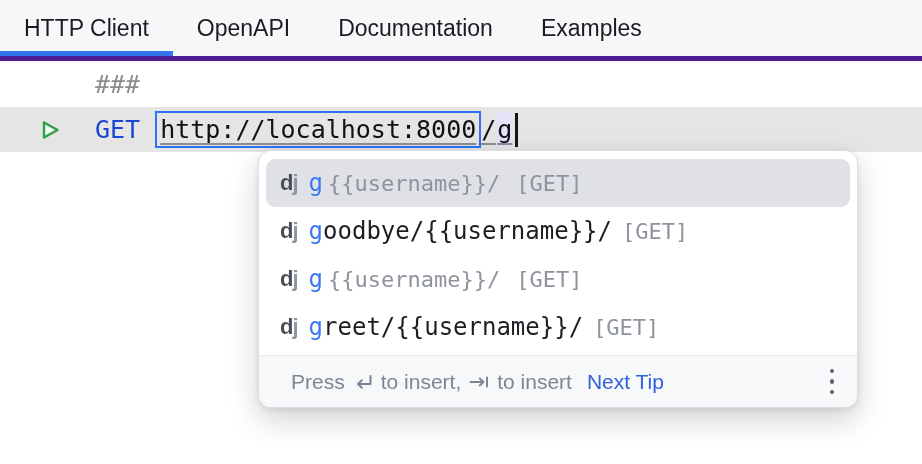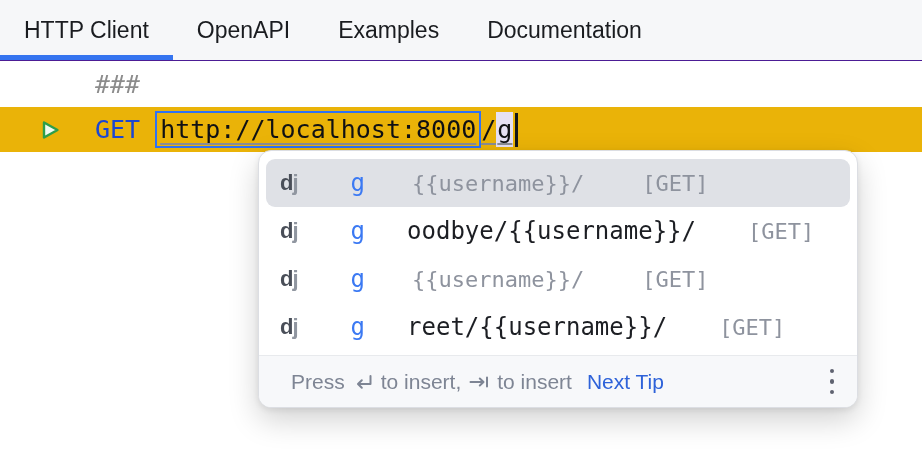--- a/index.html
+++ b/index.html
@@ -1,43 +1,43 @@
 <!DOCTYPE html>
 <html><head>
 <meta charset="utf-8">
 <style>
   * { margin:0; padding:0; box-sizing:border-box; }
   body { background:#ffffff; font-family:"Liberation Sans", sans-serif; }
   .screen { position:relative; width:922px; height:464px; background:#ffffff; overflow:hidden; }
 
   
-  .tabbar { height:61px; background:#f6f7f9; border-bottom:1px solid #4c1d95; display:flex; align-items:stretch; }
+  .tabbar { height:61px; background:#f6f7f9; border-bottom:5px solid #4c1d95; display:flex; align-items:stretch; }
   .tab { position:relative; padding:0 24px; display:flex; align-items:center; font-size:23px; color:#1a1c20; cursor:default; }
   .tab.active::after { content:""; position:absolute; left:0; right:0; bottom:0; height:5px; background:#3574f0; }
 
   
   .editor { position:relative; }
   .code-line { font-family:"DejaVu Sans Mono", monospace; font-size:25px; display:flex; align-items:center; white-space:pre; }
   .line-comment { height:46px; padding-left:95px; color:#8c8c8c; font-style:italic; }
-  .line-request { height:45px; background:#eab308; position:relative; padding-left:95px; }
+  .line-request { height:45px; background:#e5e5e5; position:relative; padding-left:95px; }
   .run-btn { position:absolute; left:36px; top:50%; transform:translateY(-50%); width:28px; height:28px; display:flex; align-items:center; justify-content:center; }
   .method { color:#1b46d2; margin-right:15px; }
   .url-box { border:2px solid #2f72f4; padding:2px 3px; display:inline-flex; background:transparent; }
   .u { color:#101114; text-decoration:underline; text-decoration-color:#8a8d93; text-decoration-thickness:2px; text-underline-offset:5px; }
   .typed-g { background:#e6e1f4; padding:3px 1px; }
   .caret { width:3px; height:34px; background:#15161a; margin-left:2px; }
 
   
   .popup { position:absolute; left:258px; top:150px; width:600px; background:#ffffff;
            border:1px solid #dcdee3; border-radius:13px;
            box-shadow:0 2px 6px rgba(0,0,0,.08), 0 12px 30px rgba(0,0,0,.18);
            padding-top:8px; overflow:hidden; }
   .rows { padding:0 7px; }
   .row { height:48px; display:flex; align-items:center; border-radius:9px; padding:0 14px;
-         font-family:"DejaVu Sans Mono", monospace; font-size:24px; white-space:pre; cursor:default;gap:42px; }
+         font-family:"DejaVu Sans Mono", monospace; font-size:24px; white-space:pre; cursor:default; }
   .row.selected { background:#dfe1e6; }
   .dj { font-family:"Liberation Sans", sans-serif; font-weight:700; font-size:22px; letter-spacing:-1px; margin-right:11px; }
   .dj .d { color:#494e58; } .dj .j { color:#9096a0; }
   .match { color:#3b79f3; }
   .main  { color:#1c1e23; }
   .tail  { color:#8e939e; font-size:22px; margin:0 6px 0 5px; }
   .type  { color:#8e939e; font-size:22px; margin-left:10px; }
 
   .popup-footer { margin-top:4px; height:52px; background:#f7f8fa; border-top:1px solid #e8eaed;
                   display:flex; align-items:center; padding:0 19px 0 32px;
@@ -49,22 +49,22 @@
   .kebab i { width:4.5px; height:4.5px; border-radius:50%; background:#5f6370; display:block; }
 </style>
 </head>
 <body>
 
 <div class="screen">
 
   <div class="tabbar">
     <div class="tab active">HTTP Client</div>
     <div class="tab">OpenAPI</div>
+    <div class="tab">Documentation</div>
     <div class="tab">Examples</div>
-    <div class="tab">Documentation</div>
   </div>
 
   <div class="editor">
 
     <div class="code-line line-comment">
       <span>###</span>
     </div>
 
     <div class="code-line line-request">
       <span class="run-btn">

